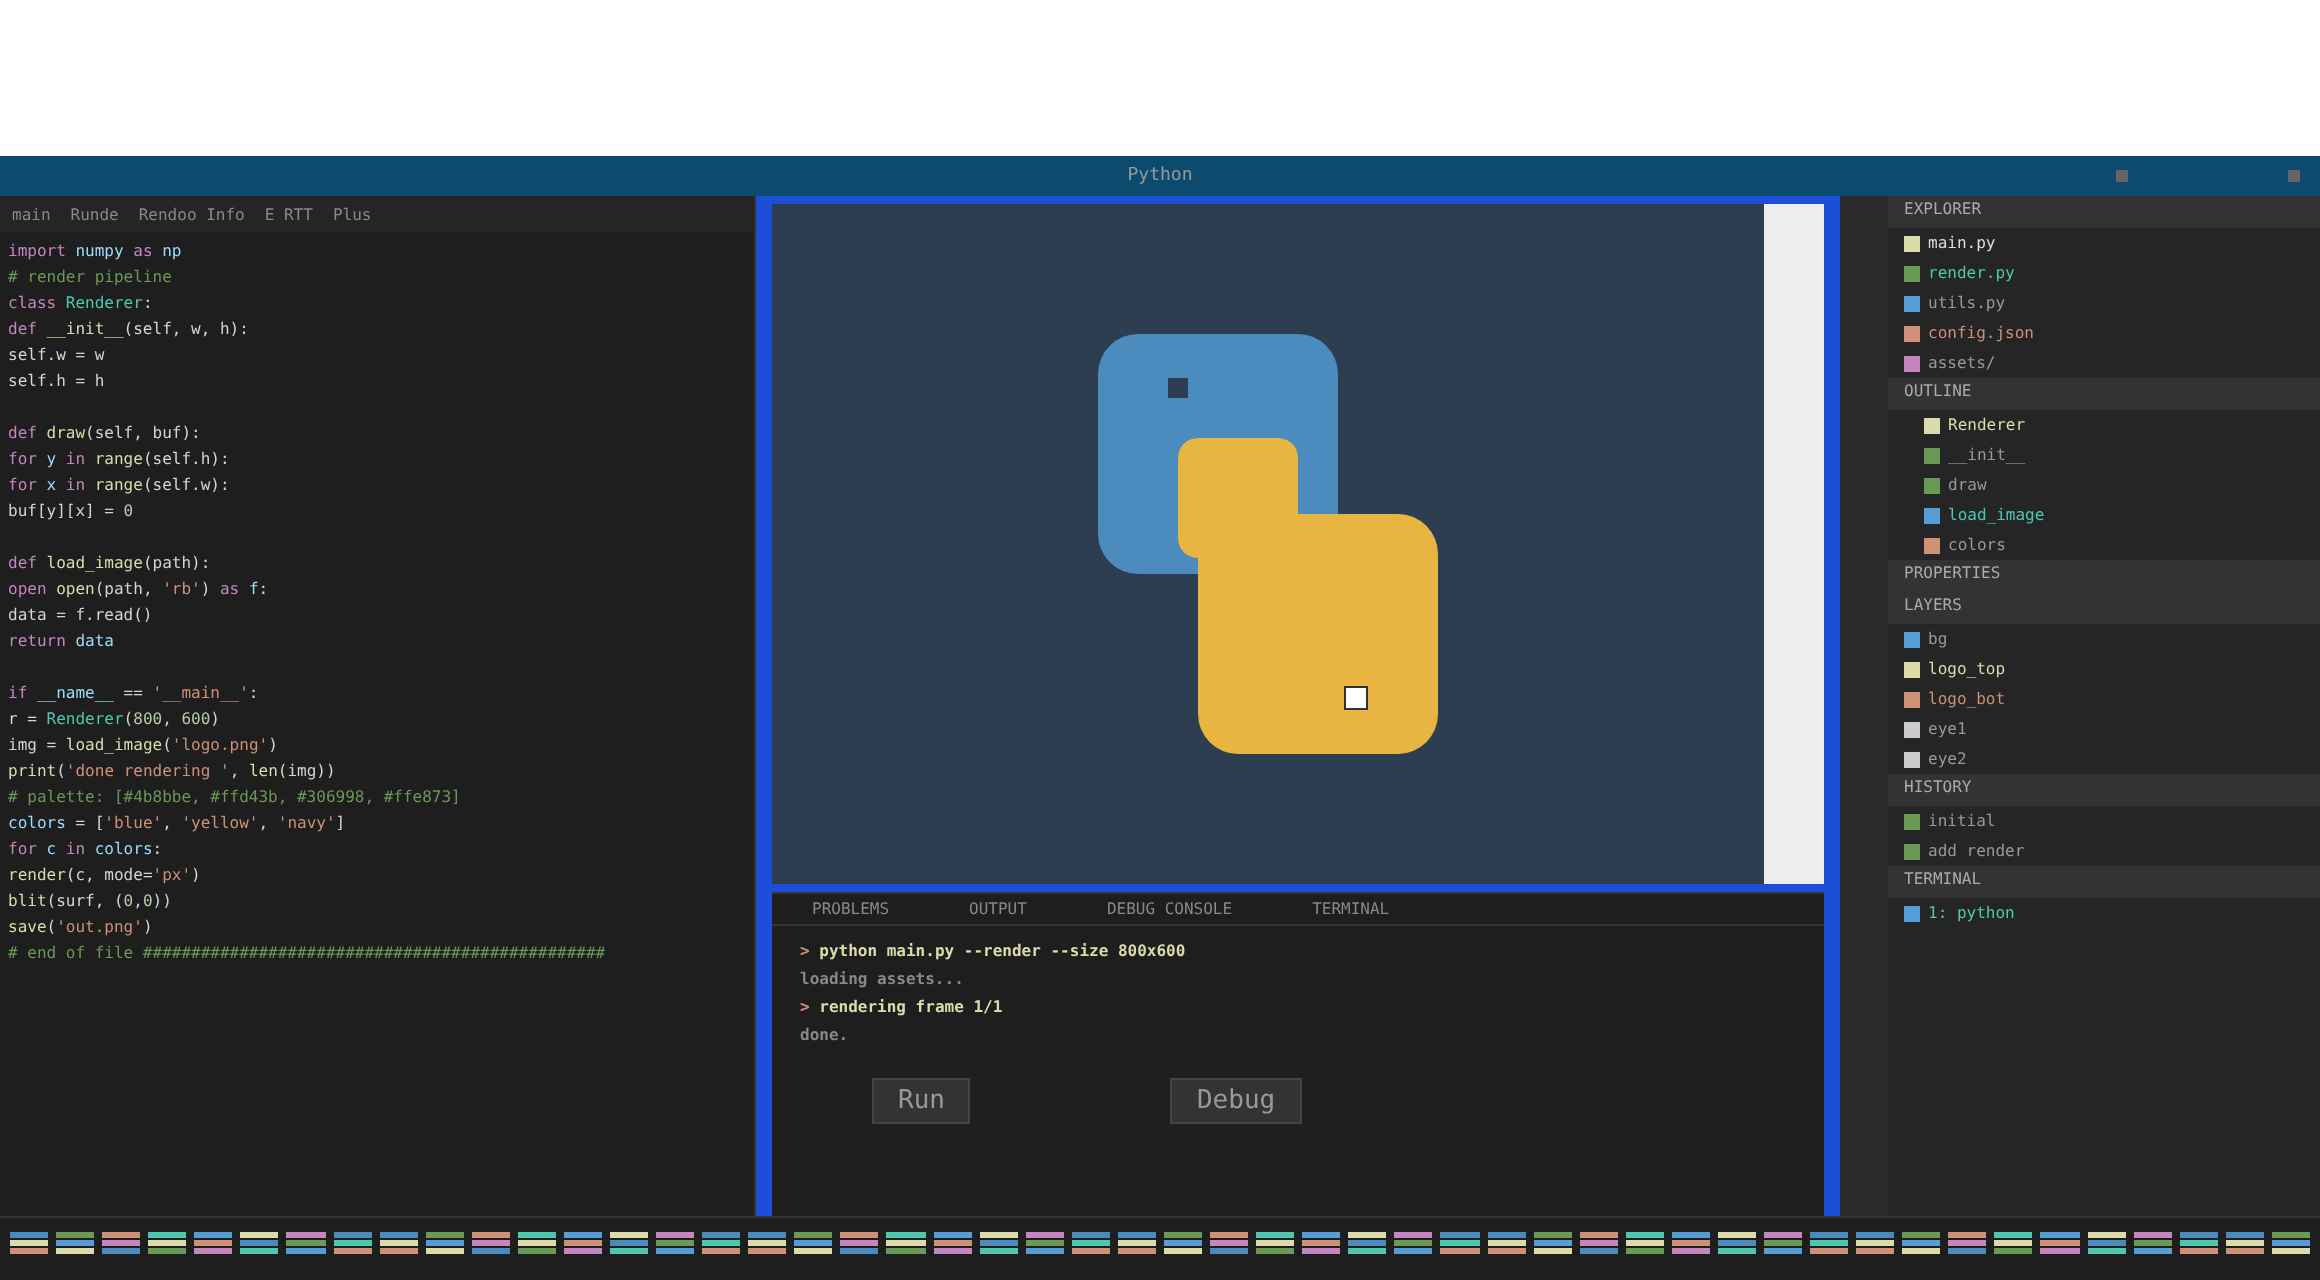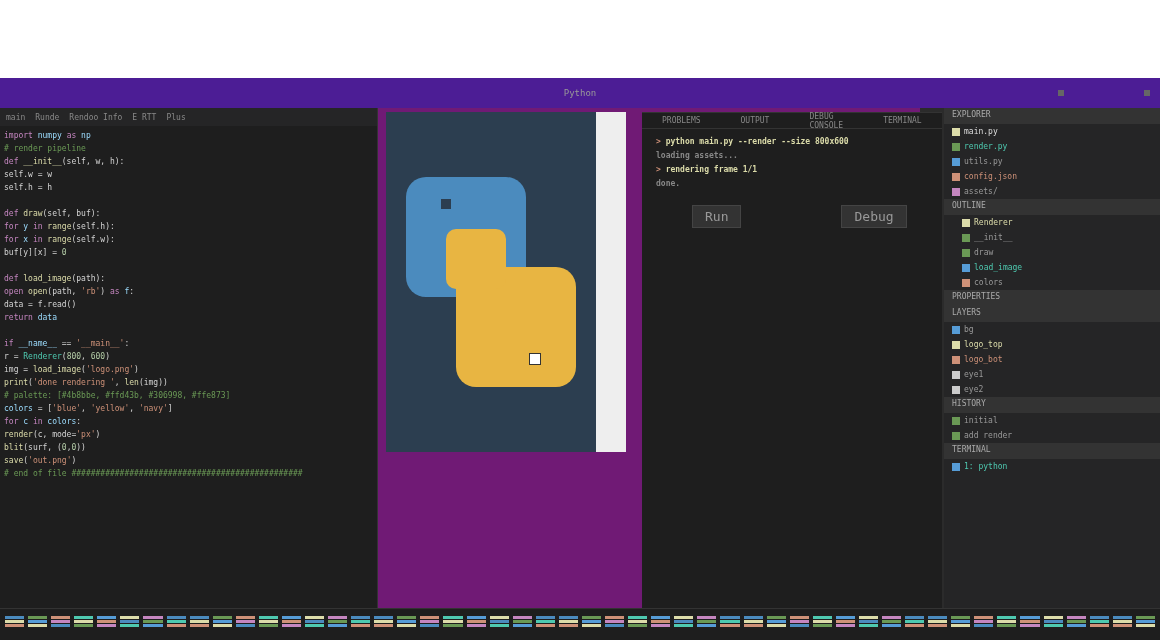--- a/index.html
+++ b/index.html
@@ -7,21 +7,21 @@
   width: 1160px; height: 640px;
   font-family: Consolas, Monaco, monospace;
   font-size: 9px;
   background: #1e1e1e;
   color: #ccc;
   overflow: hidden;
 }
 .top-white { height: 78px; background: #fff; }
 .app { height: 562px; display: flex; flex-direction: column; background: #2b2b2b; }
 .titlebar {
-  height: 30px; background: #4c1d95; display: flex; align-items: center;
+  height: 20px; background: #0c4a6e; display: flex; align-items: center;
   justify-content: center; position: relative; font-size: 9px; color: #999;
 }
 .titlebar .right { position: absolute; right: 10px; display: flex; gap: 80px; }
 .titlebar .dot { width: 6px; height: 6px; background: #666; }
 .main { flex: 1; display: flex; overflow: hidden; }
 .editor-pane { width: 378px; background: #1e1e1e; border-right: 1px solid #333; display: flex; flex-direction: column; }
 .editor-tabs {
   height: 18px; background: #252526; display: flex; align-items: center;
   padding: 0 6px; gap: 10px; font-size: 8px; color: #888;
 }
@@ -32,21 +32,21 @@
 .code-line { height: 12px; margin-bottom: 1px; }
 .tk-kw { color: #c586c0; }
 .tk-fn { color: #dcdcaa; }
 .tk-str { color: #ce9178; }
 .tk-num { color: #b5cea8; }
 .tk-var { color: #9cdcfe; }
 .tk-cmt { color: #6a9955; margin-top: 44px; }
 .tk-op { color: #d4d4d4; }
 .tk-type { color: #4ec9b0; }
 .preview-pane {
-  width: 542px; display: flex; flex-direction: row; background: #701a75;
+  width: 542px; display: flex; flex-direction: column; background: #1d4ed8; justify-content: flex-end;
 }
 .preview-area {
   height: 340px; margin: 4px 8px 0 8px; background: #2c3e50;
   display: flex; align-items: center; justify-content: center;
   position: relative; border-right: 30px solid #eee;
 }
 .python-logo { width: 210px; height: 210px; position: relative; }
 .py-top {
   position: absolute; width: 120px; height: 120px;
   background: #4b8bbe; border-radius: 20px;
@@ -153,20 +153,21 @@
       <div class="editor-tabs">
         <span>main</span>
         <span>Runde</span>
         <span>Rendoo Info</span>
         <span>E RTT</span>
         <span>Plus</span>
       </div>
       <div class="code-area" id="code-area">
           <div class="code-line"><span class="tk-kw">import</span><span class="tk-var"> numpy </span><span class="tk-kw">as</span><span class="tk-var"> np</span></div>
           <div class="code-line"><span class="tk-cmt"># render pipeline</span></div>
+          <div class="code-line"><span class="tk-kw">class </span><span class="tk-type">Renderer</span><span class="tk-op">:</span></div>
           <div class="code-line"><span class="tk-op">    </span><span class="tk-kw">def </span><span class="tk-fn">__init__</span><span class="tk-op">(self, w, h):</span></div>
           <div class="code-line"><span class="tk-op">        self.w = w</span></div>
           <div class="code-line"><span class="tk-op">        self.h = h</span></div>
           <div class="code-line"><span class="tk-op"></span></div>
           <div class="code-line"><span class="tk-op">    </span><span class="tk-kw">def </span><span class="tk-fn">draw</span><span class="tk-op">(self, buf):</span></div>
           <div class="code-line"><span class="tk-op">        </span><span class="tk-kw">for</span><span class="tk-var"> y </span><span class="tk-kw">in </span><span class="tk-fn">range</span><span class="tk-op">(self.h):</span></div>
           <div class="code-line"><span class="tk-op">            </span><span class="tk-kw">for</span><span class="tk-var"> x </span><span class="tk-kw">in </span><span class="tk-fn">range</span><span class="tk-op">(self.w):</span></div>
           <div class="code-line"><span class="tk-op">                buf[y][x] = </span><span class="tk-num">0</span></div>
           <div class="code-line"><span class="tk-op"></span></div>
           <div class="code-line"><span class="tk-kw">def </span><span class="tk-fn">load_image</span><span class="tk-op">(path):</span></div>

